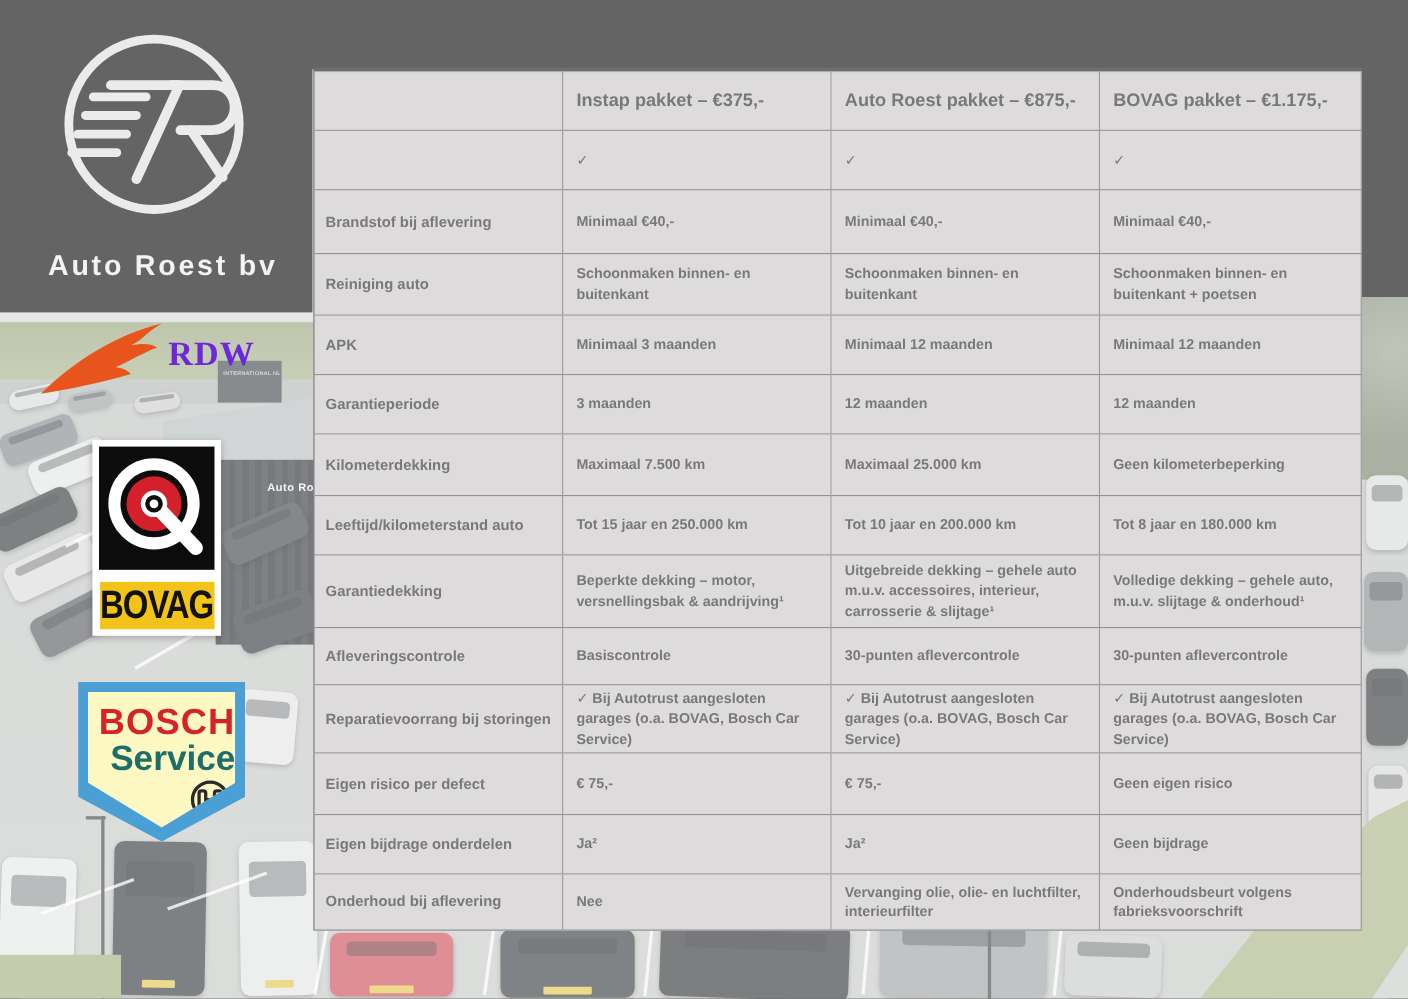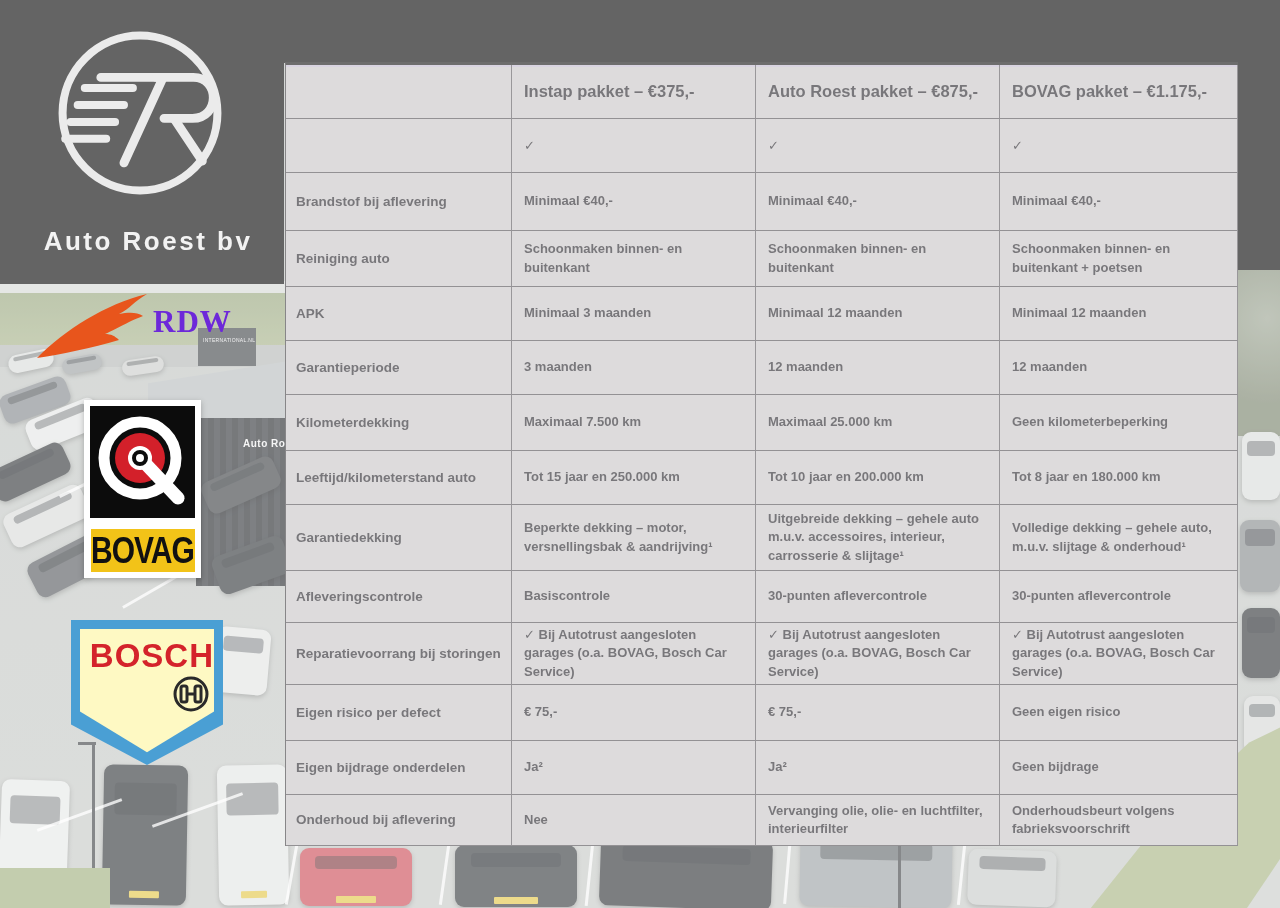--- a/index.html
+++ b/index.html
@@ -185,20 +185,21 @@
       </svg>
     </div>
     <div class="bovag-bottom">
       <span class="bovag-word">BOVAG</span>
     </div>
   </div>
 
   <div class="abs bosch">
     <div class="bosch-inner">
       <div class="bosch-word1">BOSCH</div>
+      <div class="bosch-word2">Service</div>
       <svg width="46" height="40" viewBox="0 0 46 40">
         <circle cx="23" cy="19" r="16" fill="none" stroke="#2a2a2a" stroke-width="3"></circle>
         <rect x="13" y="11" width="6" height="16" rx="2" fill="none" stroke="#2a2a2a" stroke-width="3"></rect>
         <rect x="27" y="11" width="6" height="16" rx="2" fill="none" stroke="#2a2a2a" stroke-width="3"></rect>
         <line x1="19" y1="19" x2="27" y2="19" stroke="#2a2a2a" stroke-width="3"></line>
       </svg>
     </div>
   </div>
 
   <div id="pkgtable">

